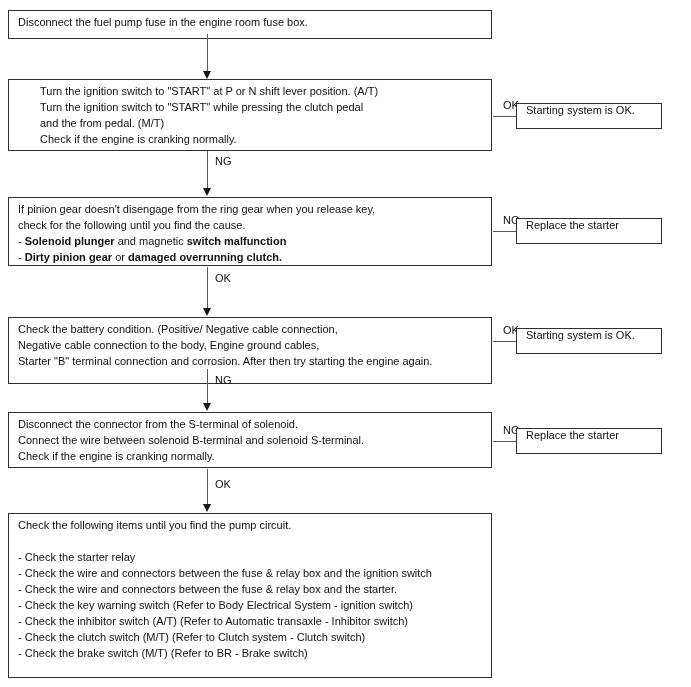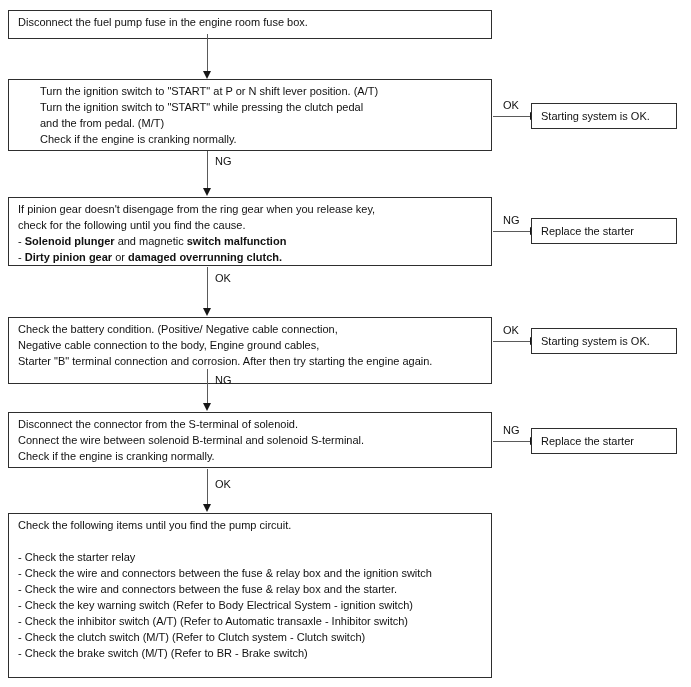--- a/index.html
+++ b/index.html
@@ -19,28 +19,27 @@
     width: 484px;
     border: 1px solid #2e2e2e;
     background: #ffffff;
     padding: 3px 9px;
     box-sizing: border-box;
   }
   .line { line-height: 16px; min-height: 16px; white-space: nowrap; }
   .b { font-weight: bold; margin-top: 36px; }
   .rbox {
     position: absolute;
-    left: 531px;
+    left: 516px;
     width: 146px;
     height: 26px;
     border: 1px solid #2e2e2e;
     background: #ffffff;
     box-sizing: border-box;
     display: flex;
-    align-items: center;
     padding-left: 9px;
   }
   .vline { position: absolute; width: 1px; background: #5a5a5a; }
   .hline { position: absolute; height: 1px; background: #5a5a5a; }
   .ahd {
     position: absolute; width: 0; height: 0;
     border-left: 4px solid transparent;
     border-right: 4px solid transparent;
     border-top: 8px solid #161616;
   }

